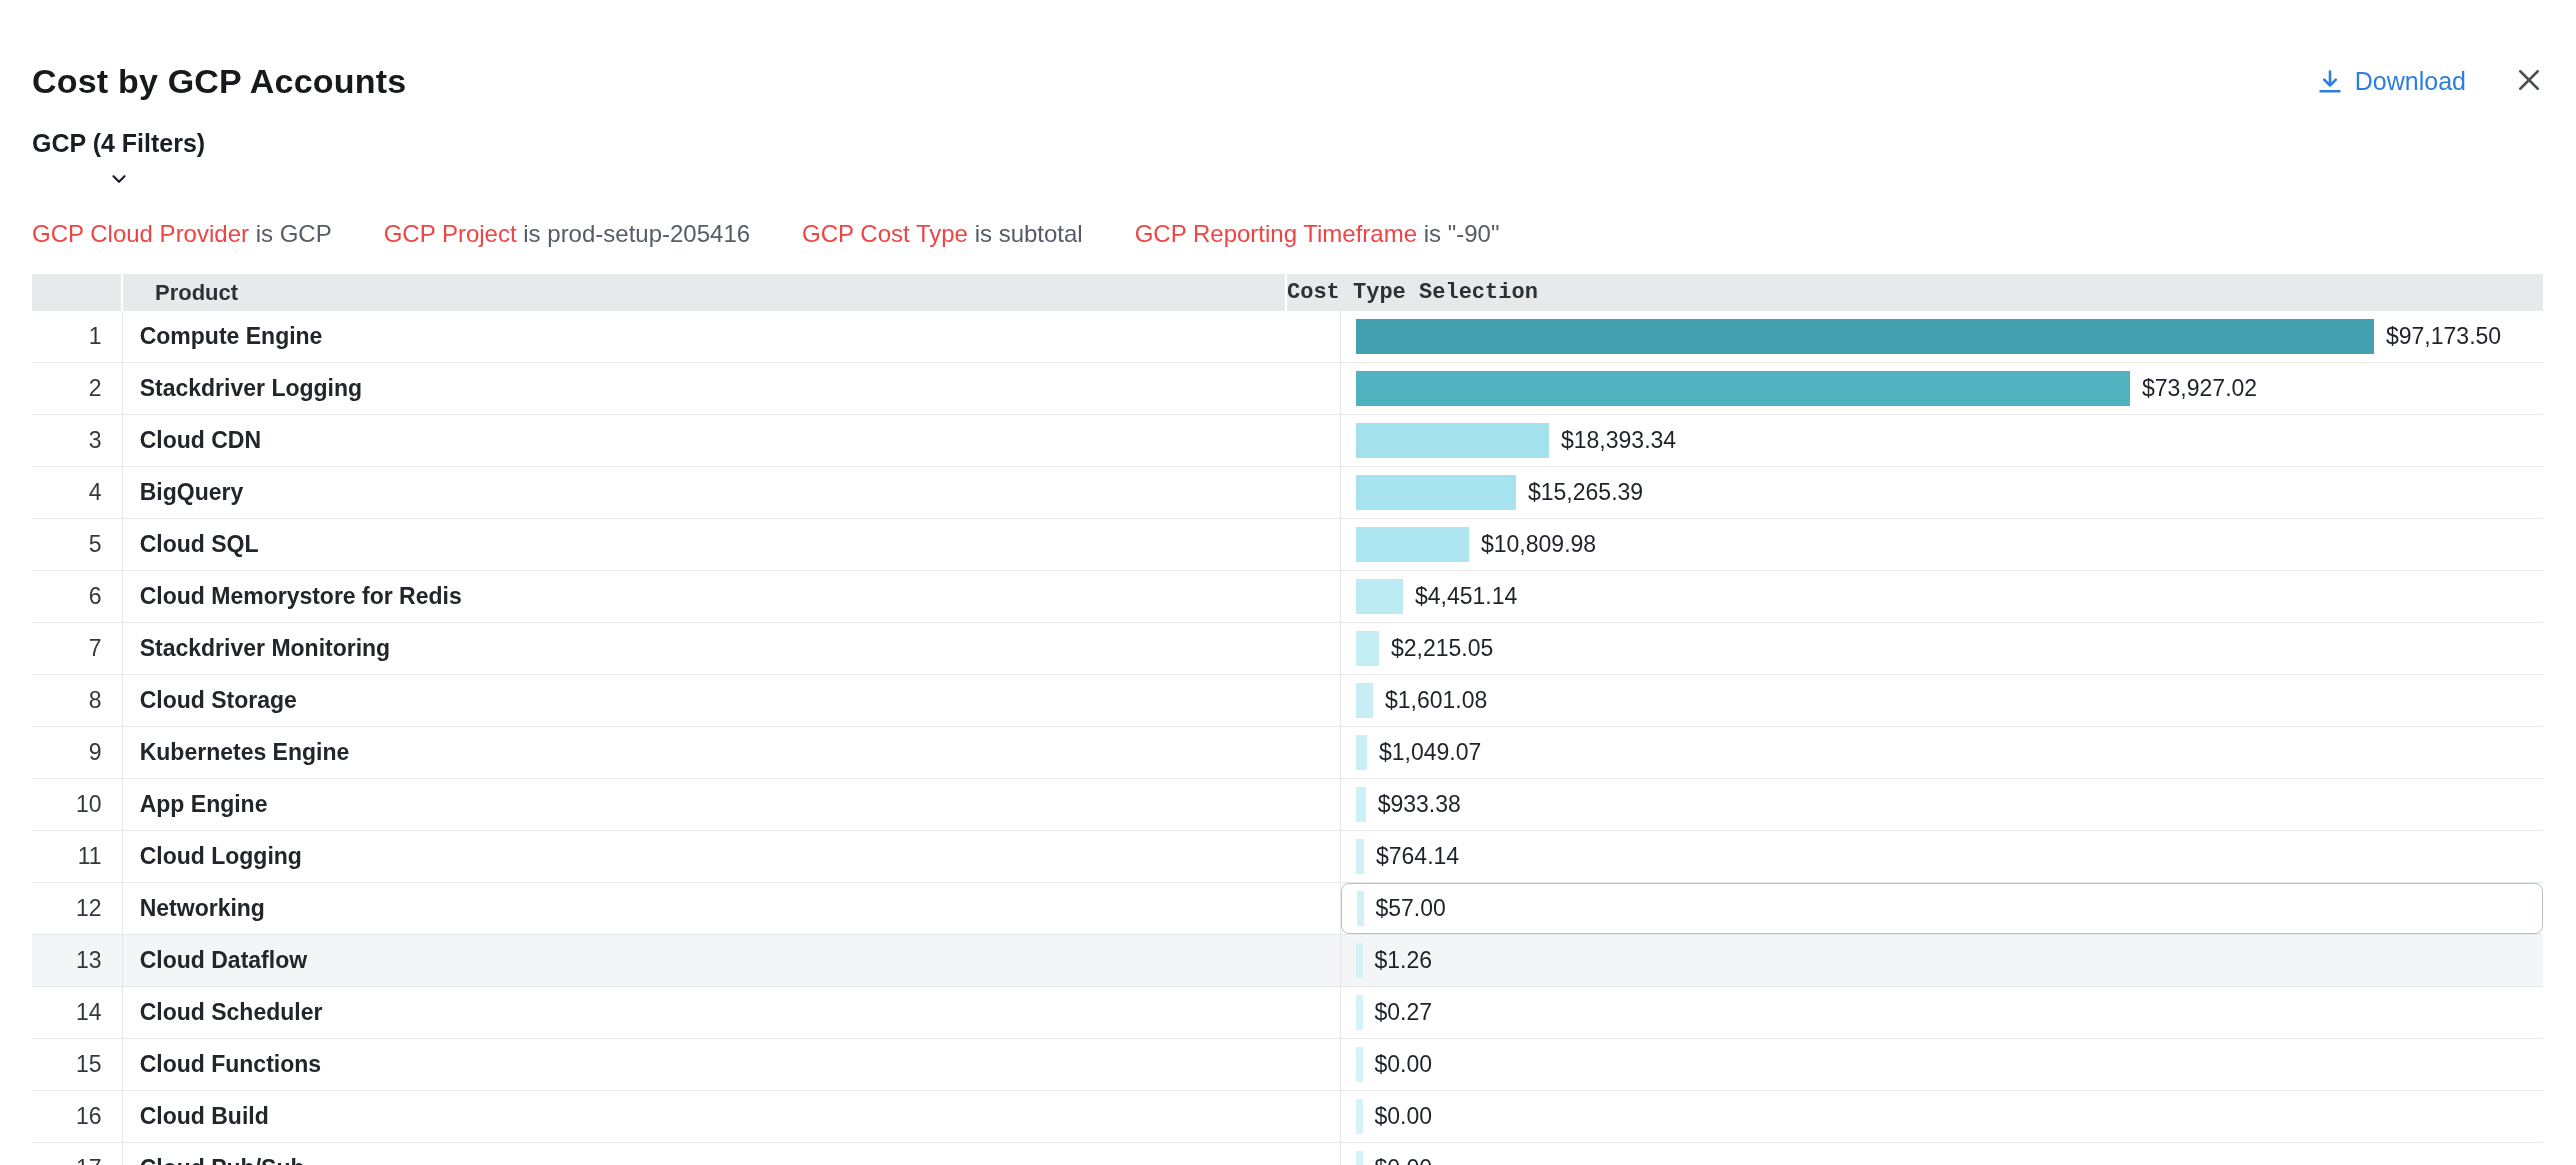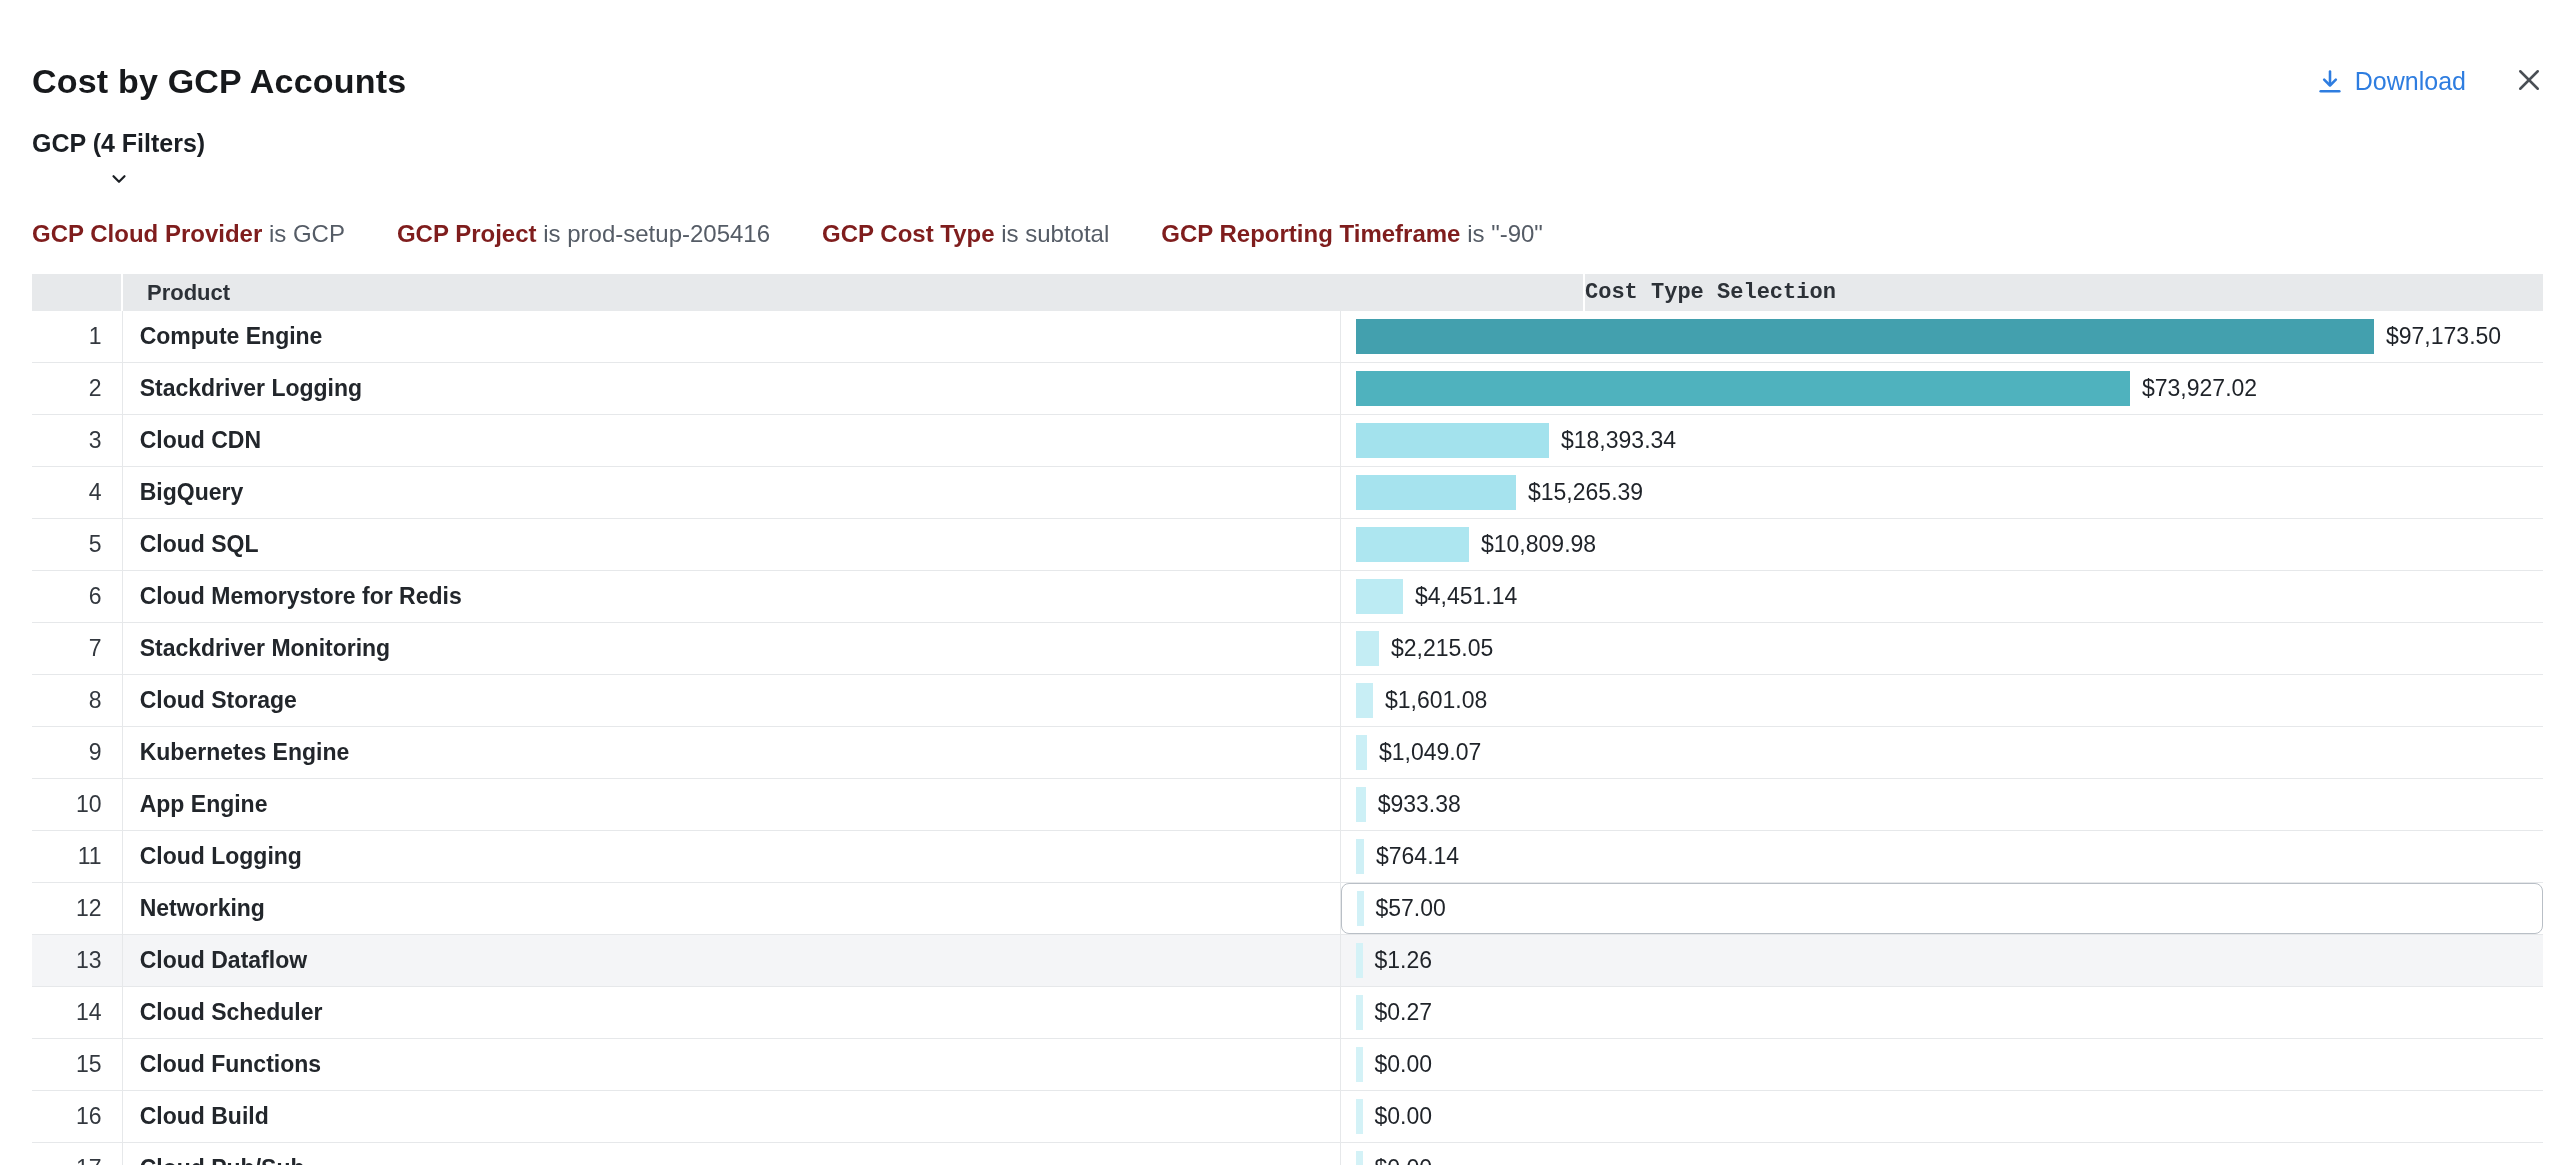--- a/index.html
+++ b/index.html
@@ -13,30 +13,30 @@
   .topbar-right { display: flex; align-items: center; gap: 48px; }
   .download-btn { display: flex; align-items: center; gap: 11px; color: #2e7de0; font-size: 25px; cursor: pointer; }
   .download-btn svg { display: block; }
   .close-btn { cursor: pointer; display: flex; align-items: center; }
 
   
   .filters-summary { margin-top: 24px; display: inline-flex; align-items: center; gap: 9.3px;
     font-size: 25px; font-weight: bold; color: #1b1f24; cursor: pointer; flex-direction: column; }
   .filters-row { margin-top: 24px; display: flex; align-items: center; gap: 52px; flex-wrap: nowrap; }
   .filter-item { font-size: 24px; white-space: nowrap; }
-  .filter-item .f-name { font-weight: bold; color: #7f1d1d; }
+  .filter-item .f-name { font-weight: normal; color: #ef4444; }
   .filter-item .f-cond { color: #555c66; font-weight: normal; }
 
   
   .table { margin-top: 26px; width: 2511px; }
   .thead { display: flex; height: 37px; }
   .th { background: #e7e9eb; font-size: 22px; font-weight: bold; color: #2c3137;
         display: flex; align-items: center; }
   .th-num { width: 91px; border-right: 2.8px solid #ffffff; }
-  .th-product { width: 1462px; padding-left: 24px; border-right: 2.8px solid #ffffff; }
+  .th-product { width: 1164px; padding-left: 32px; border-right: 2.8px solid #ffffff; }
   .th-cost { flex: 1; padding-left: 0; font-family: Liberation Mono, monospace; }
 
   .tr { display: flex; height: 52px; border-bottom: 0.9px solid #e6e8ea; background: #ffffff; }
   .tr.highlight { background: #f4f5f7; }
   .td { display: flex; align-items: center; font-size: 23px; }
   .td-num { width: 91px; justify-content: flex-end; padding-right: 20.4px; color: #33383f;
             border-right: 0.9px solid #e6e8ea; }
   .td-product { width: 1218px; padding-left: 16.7px; color: #22262b;
             border-right: 0.9px solid #e6e8ea; font-weight: bold; }
   .td-cost { flex: 1; padding-left: 15px; position: relative; }

